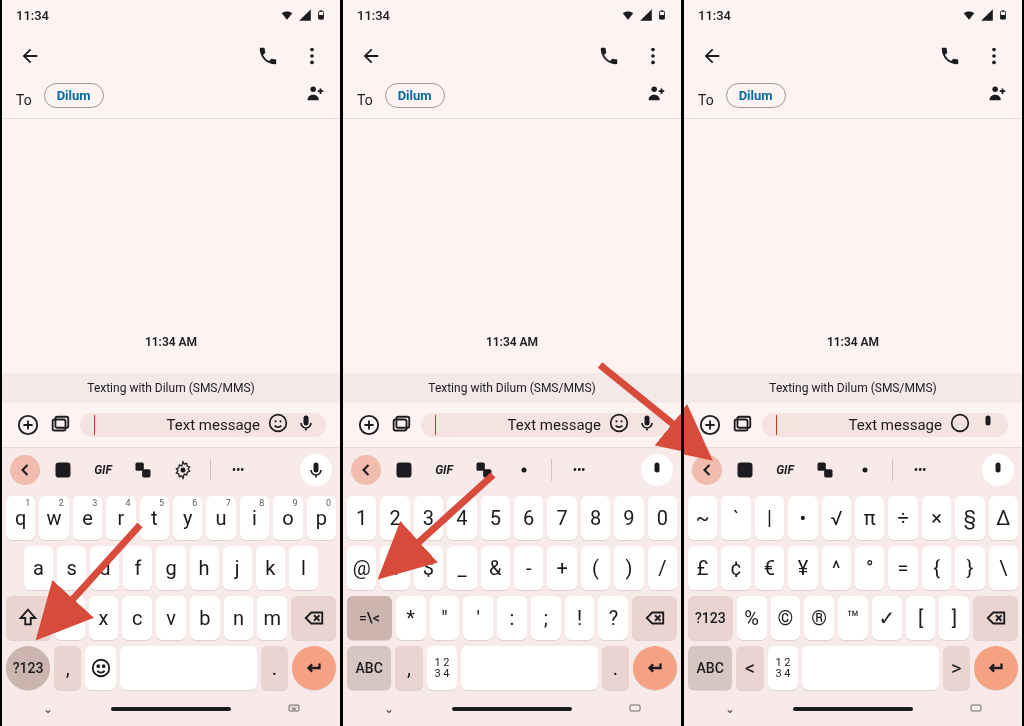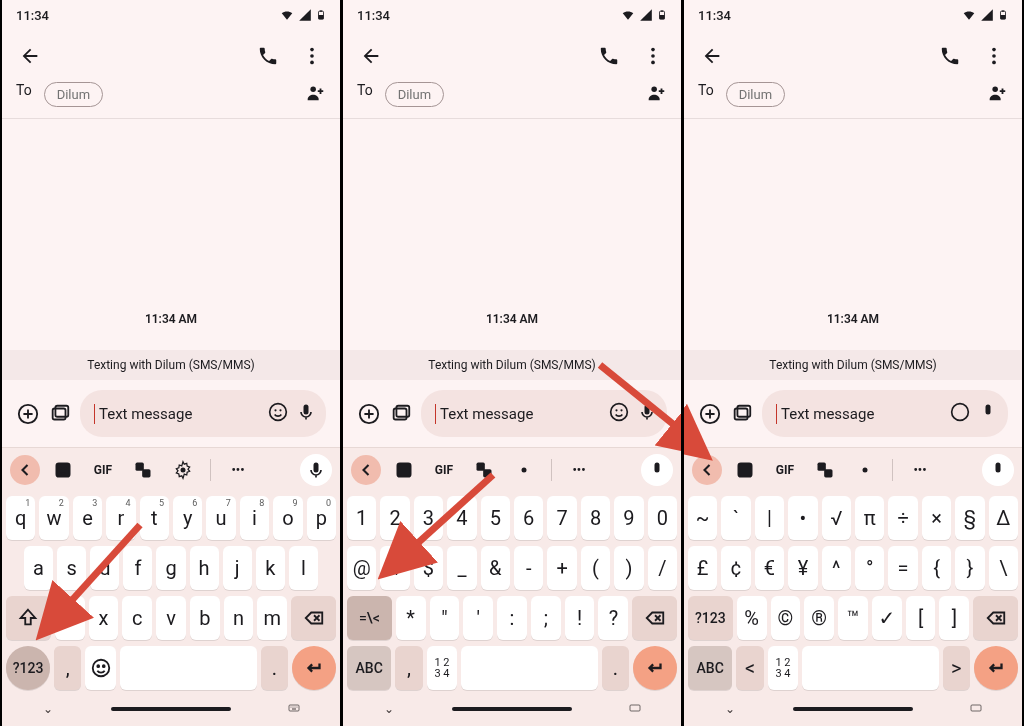--- a/index.html
+++ b/index.html
@@ -48,32 +48,33 @@
       align-items: center;
       justify-content: center;
       border-radius: 50%;
       cursor: pointer;
       color: #1c1b1f;
     }
     .icon-btn svg { width: 22px; height: 22px; fill: currentColor; }
     
     .to-row {
       display: flex;
-      align-items: flex-start;
+      align-items: flex-end;
       padding: 0 14px 10px;
       gap: 12px;
       border-bottom: 1px solid #e7dcdc;
     }
     .to-label { font-size: 14px; color: #1c1b1f; }
     .chip {
       border: 1px solid #a59595;
       border-radius: 16px;
       padding: 4px 12px;
       font-size: 13px;
-      color: #737373;
+      color: #0369a1;
+      font-weight: bold;
     }
     .to-row .spacer { flex: 1; }
     .add-person svg { width: 22px; height: 22px; }
     
     .conv {
       flex: 1;
       display: flex;
       flex-direction: column;
       justify-content: flex-end;
     }
@@ -104,43 +105,45 @@
       display: flex;
       align-items: center;
       justify-content: center;
       color: #1c1b1f;
     }
     .compose-icon svg { width: 22px; height: 22px; fill: none; stroke: currentColor; stroke-width: 2; }
     .compose-field {
       flex: 1;
       background: #f4e3e1;
       border-radius: 22px;
-      height: 47px;
+      height: 24px;
       display: flex;
       align-items: center;
       padding: 0 10px 0 14px;
       font-size: 15px;
       color: #1c1b1f;
       gap: 8px;
+      text-align: right;
     }
     .compose-field .ph { flex: 1; }
     .compose-field .cursor { border-left: 1.5px solid #c4352a; height: 20px; margin-right: -4px; }
     .compose-trailing svg { width: 20px; height: 20px; fill: #1c1b1f; }
     
     .keyboard {
       background: #f8eae8;
       border-top: 1px solid #e7d8d5;
       padding-bottom: 4px;
     }
     .kb-toolbar {
       height: 44px;
       display: flex;
       align-items: center;
       padding: 0 8px;
       gap: 6px;
+      font-style: italic;
     }
     .kb-tool {
       width: 34px;
       height: 34px;
       display: flex;
       align-items: center;
       justify-content: center;
       color: #1c1b1f;
       font-size: 12px;
       font-weight: 700;

